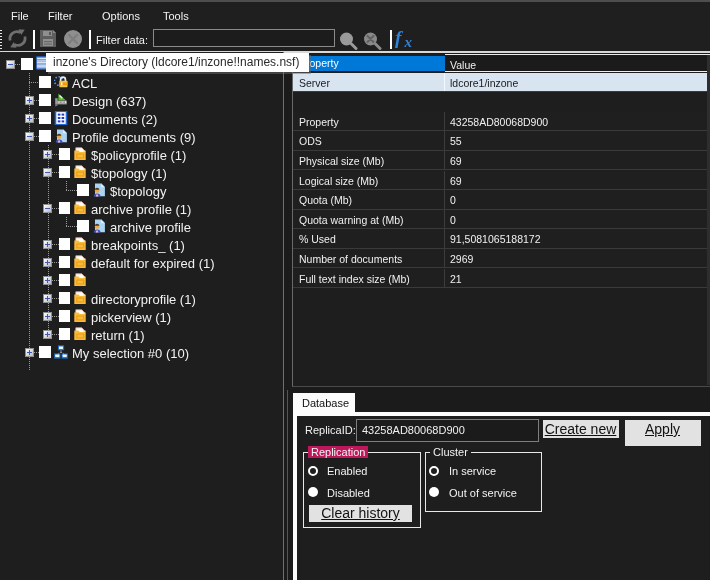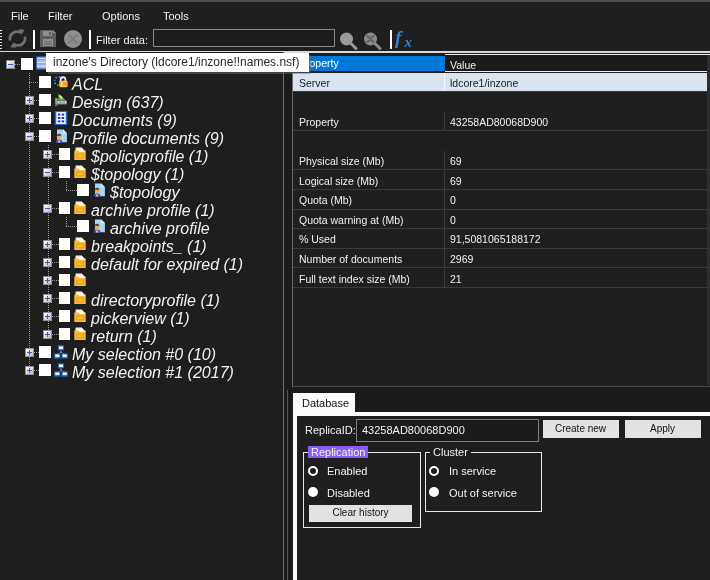--- a/index.html
+++ b/index.html
@@ -12,40 +12,40 @@
   #toolbar{left:0;top:28px;width:710px;height:23px;background:#1f1f20;}
   #panelsep{left:0;top:51px;width:710px;height:1.5px;background:#d8d8d8;}
   .vsep{position:absolute;top:2px;width:2px;height:19px;background:#ffffff;}
   
   #tree{left:0;top:52px;width:283px;height:528px;background:#1e1e1f;border-right:1px solid #707070;}
   .trow{position:absolute;left:0;width:283px;height:18px;}
   .exp{position:absolute;top:4.5px;width:9px;height:9px;background:linear-gradient(135deg,#ffffff,#b9b9bc);border:1px solid #8f8f92;box-sizing:border-box;}
   .exp:before{content:"";position:absolute;left:1px;top:3px;width:5px;height:1px;background:#3759c0;}
   .exp.plus:after{content:"";position:absolute;left:3px;top:1px;width:1px;height:5px;background:#3759c0;}
   .cb{position:absolute;top:3.25px;width:11.5px;height:11.5px;background:#ffffff;}
-  .tlabel{position:absolute;top:2.5px;font-size:16px;color:#f2f2f2;white-space:nowrap;font-style:italic;}
+  .tlabel{position:absolute;top:2.5px;font-size:13px;color:#f2f2f2;white-space:nowrap;}
   .vdot{position:absolute;width:1px;background-image:repeating-linear-gradient(to bottom,#9a9a9a 0 1px,transparent 1px 2px);}
   .hdot{position:absolute;height:1px;background-image:repeating-linear-gradient(to right,#9a9a9a 0 1px,transparent 1px 2px);}
   .ticon{position:absolute;top:2px;width:14px;height:14px;}
   
   #ptable{left:292px;top:54px;width:418px;height:332px;background:#1e1e1f;border-left:1px solid #6a6a6a;border-bottom:1px solid #4a4a4a;}
   .prow{position:absolute;left:0;width:418px;height:18.6px;border-bottom:1px solid #3a3a3c;font-size:10.5px;color:#f0f0f0;background:#1f1f20;}
   .prow .c1{position:absolute;left:6px;top:4px;}
   .prow .c2{position:absolute;left:157px;top:4px;}
   .prow .cdiv{position:absolute;left:151px;top:0;width:1px;height:100%;background:#3c3c3e;}
   .sel{background:#d9e4f1;color:#1a1a1a;}
   .sel .cdiv{background:#f4f8fc;}
   
   #tabwhite{left:293px;top:412px;width:417px;height:168px;background:#fcfcfc;}
   #tab{left:293px;top:393px;width:62px;height:19px;background:#fcfcfc;color:#111;font-size:11px;}
   #tab span{position:absolute;left:9px;top:4px;}
   #dbpanel{left:297px;top:416px;width:413px;height:164px;background:#1e1e1f;}
   .glabel{position:absolute;font-size:11px;color:#f2f2f2;white-space:nowrap;}
   .gbox{position:absolute;border:1px solid #e8e8e8;}
-  .btn{position:absolute;background:#e2e2e2;color:#111;font-size:10px;text-align:center;}
+  .btn{position:absolute;background:#e2e2e2;color:#111;font-size:14px;text-align:center;text-decoration:underline;}
   .radio{position:absolute;width:10px;height:10px;border-radius:50%;}
   .radio.on{border:2.2px solid #ffffff;box-sizing:border-box;}
   .radio.off{background:#ffffff;}
   .rlabel{position:absolute;font-size:11px;color:#f2f2f2;}
   
   #tooltip{left:46px;top:52.5px;width:263px;height:19px;background:#ffffff;color:#2a2a2a;font-size:12px;box-shadow:2px 2px 0 rgba(105,105,105,.5);}
   #tooltip span{position:absolute;left:7px;top:2.5px;white-space:nowrap;}
 </style>
 </head>
 <body>
@@ -151,21 +151,21 @@
       <div class="cb" style="left:39px"></div>
       <svg class="ticon" style="left:54px" width="14" height="14" viewBox="0 0 14 14">
         <rect x="1.5" y="0.3" width="11" height="13.4" fill="#ffffff" stroke="#2468cc" stroke-width="1.6"></rect>
         <rect x="3.8" y="2.6" width="2.6" height="2" fill="#2038c8"></rect>
         <rect x="7.6" y="2.6" width="2.6" height="2" fill="#2038c8"></rect>
         <rect x="3.8" y="6" width="2.6" height="2" fill="#2038c8"></rect>
         <rect x="7.6" y="6" width="2.6" height="2" fill="#2038c8"></rect>
         <rect x="3.8" y="9.4" width="2.6" height="2" fill="#2038c8"></rect>
         <rect x="7.6" y="9.4" width="2.6" height="2" fill="#2038c8"></rect>
       </svg>
-      <div class="tlabel" style="left:72px">Documents (9)</div>
+      <div class="tlabel" style="left:72px">Documents (2)</div>
     </div>
 <div class="trow" style="top:75px">
       <div class="hdot" style="left:34px;top:9px;width:5px"></div>
       <div class="exp minus" style="left:24.5px"></div>
       <div class="cb" style="left:39px"></div>
       <svg class="ticon" style="left:54px" width="13" height="14" viewBox="0 0 13 14">
         <path d="M2.5 0.5 H8.6 L12.4 4.2 V13.3 H2.5 Z" fill="#aad4f2"></path>
         <path d="M8.6 0.5 L12.4 4.2 H8.6 Z" fill="#e6f3fc"></path>
         <path d="M8.6 0.5 L12.4 4.2" stroke="#88b8dc" stroke-width="0.6" fill="none"></path>
         <circle cx="4.6" cy="7.4" r="2.3" fill="#f2a73c"></circle>
@@ -339,54 +339,41 @@
         <rect x="5" y="1.7" width="4" height="1" fill="#ffffff"></rect>
         <rect x="0.2" y="8.4" width="6.2" height="5.2" fill="#1e6ecc"></rect>
         <rect x="1.3" y="9.7" width="4" height="2.4" fill="#e8f4fc"></rect>
         <rect x="1.3" y="9.7" width="4" height="1" fill="#ffffff"></rect>
         <rect x="7.6" y="8.4" width="6.2" height="5.2" fill="#1e6ecc"></rect>
         <rect x="8.7" y="9.7" width="4" height="2.4" fill="#e8f4fc"></rect>
         <rect x="8.7" y="9.7" width="4" height="1" fill="#ffffff"></rect>
       </svg>
       <div class="tlabel" style="left:72px">My selection #0 (10)</div>
     </div>
-<div class="trow" style="top:309px">
-      <div class="hdot" style="left:34px;top:9px;width:5px"></div>
-      <div class="exp plus" style="left:24.5px"></div>
-      <div class="cb" style="left:39px"></div>
-      <svg class="ticon" style="left:54px" width="14" height="14" viewBox="0 0 14 14">
-        <path d="M7 5.5 V7 M7 7 L3.5 9 M7 7 L10.5 9" stroke="#cccccc" stroke-width="1" stroke-dasharray="1 1.2" fill="none"></path>
-        <rect x="3.9" y="0.3" width="6.2" height="5" fill="#1e6ecc"></rect>
-        <rect x="5" y="1.7" width="4" height="2.4" fill="#e8f4fc"></rect>
-        <rect x="5" y="1.7" width="4" height="1" fill="#ffffff"></rect>
-        <rect x="0.2" y="8.4" width="6.2" height="5.2" fill="#1e6ecc"></rect>
-        <rect x="1.3" y="9.7" width="4" height="2.4" fill="#e8f4fc"></rect>
-        <rect x="1.3" y="9.7" width="4" height="1" fill="#ffffff"></rect>
-        <rect x="7.6" y="8.4" width="6.2" height="5.2" fill="#1e6ecc"></rect>
-        <rect x="8.7" y="9.7" width="4" height="2.4" fill="#e8f4fc"></rect>
-        <rect x="8.7" y="9.7" width="4" height="1" fill="#ffffff"></rect>
-      </svg>
-      <div class="tlabel" style="left:72px">My selection #1 (2017)</div>
-    </div>
 </div>
 <div class="abs" id="ptable">
 <div style="position:absolute;left:1px;top:1.5px;width:150.5px;height:15px;background:#0078d7;color:#ffffff;font-size:10.5px">
       <span style="position:absolute;left:5px;top:1.5px">Property</span>
     </div>
 <div style="position:absolute;left:152px;top:0;width:266px;height:18.2px;box-sizing:border-box;background:#1b1b1c;border-top:1.5px solid #ededed;border-bottom:1.5px solid #ededed;color:#f0f0f0;font-size:10.5px">
       <span style="position:absolute;left:5px;top:3.5px">Value</span>
     </div>
 <div class="prow sel" style="top:18.5px">
       <span class="c1">Server</span>
       <span class="c2">ldcore1/inzone</span>
       <div class="cdiv"></div>
     </div>
 <div class="prow" style="top:57.7px">
       <span class="c1">Property</span>
       <span class="c2">43258AD80068D900</span>
+      <div class="cdiv"></div>
+    </div>
+<div class="prow" style="top:77.3px">
+      <span class="c1">ODS</span>
+      <span class="c2">55</span>
       <div class="cdiv"></div>
     </div>
 <div class="prow" style="top:96.9px">
       <span class="c1">Physical size (Mb)</span>
       <span class="c2">69</span>
       <div class="cdiv"></div>
     </div>
 <div class="prow" style="top:116.5px">
       <span class="c1">Logical size (Mb)</span>
       <span class="c2">69</span>
@@ -420,23 +407,23 @@
 </div>
 
 <div class="abs" id="tabwhite"></div>
 <div class="abs" id="tab">
     <span>Database</span>
   </div>
 <div class="abs" id="dbpanel">
   <div class="glabel" style="left:8px;top:8px">ReplicaID:</div>
   <div style="position:absolute;left:59px;top:3px;width:183px;height:23px;background:#1b1b1c;border:1px solid #7e7e7e;box-sizing:border-box;color:#f0f0f0;font-size:11px;line-height:21px;padding-left:5px">43258AD80068D900</div>
   <div class="btn" style="left:245.5px;top:4px;width:76px;height:18px;line-height:18px">Create new</div>
-  <div class="btn" style="left:327.5px;top:4px;width:76px;height:18px;line-height:18px">Apply</div>
+  <div class="btn" style="left:327.5px;top:4px;width:76px;height:26px;line-height:18px">Apply</div>
   <div class="gbox" style="left:5.5px;top:35.5px;width:116.5px;height:74px"></div>
-  <div class="glabel" style="left:11px;top:30px;background:#8b5cf6;padding:0 3px">Replication</div>
+  <div class="glabel" style="left:11px;top:30px;background:#be185d;padding:0 3px">Replication</div>
   <div class="radio on" style="left:10.5px;top:49.5px"></div>
   <div class="rlabel" style="left:30px;top:49px">Enabled</div>
   <div class="radio off" style="left:10.5px;top:71px"></div>
   <div class="rlabel" style="left:30px;top:70.5px">Disabled</div>
   <div class="btn" style="left:12px;top:89px;width:103px;height:16.5px;line-height:16px">Clear history</div>
   <div class="gbox" style="left:127.5px;top:35.5px;width:115.5px;height:58px"></div>
   <div class="glabel" style="left:133px;top:30px;background:#1e1e1f;padding:0 3px">Cluster</div>
   <div class="radio on" style="left:132px;top:49.5px"></div>
   <div class="rlabel" style="left:152px;top:49px">In service</div>
   <div class="radio off" style="left:132px;top:71px"></div>

